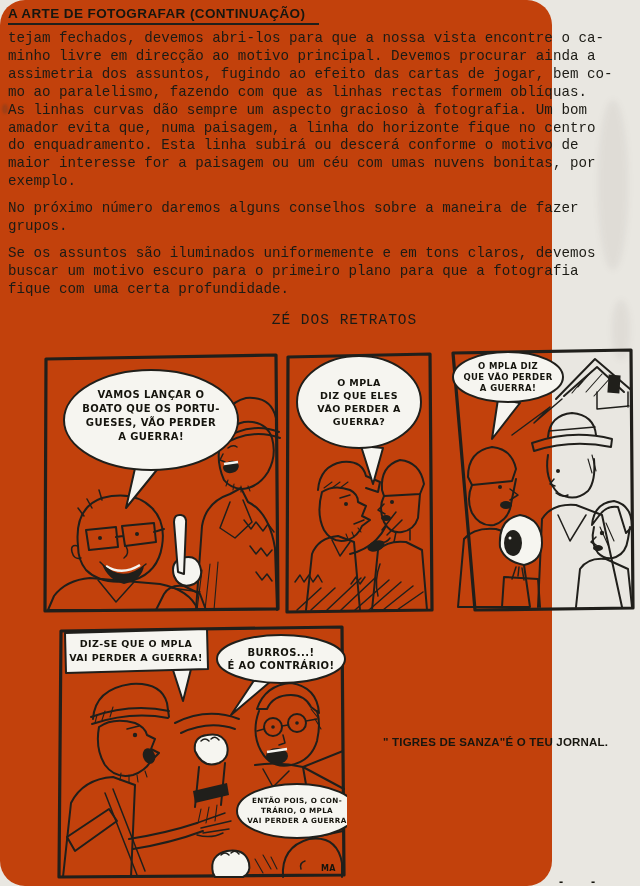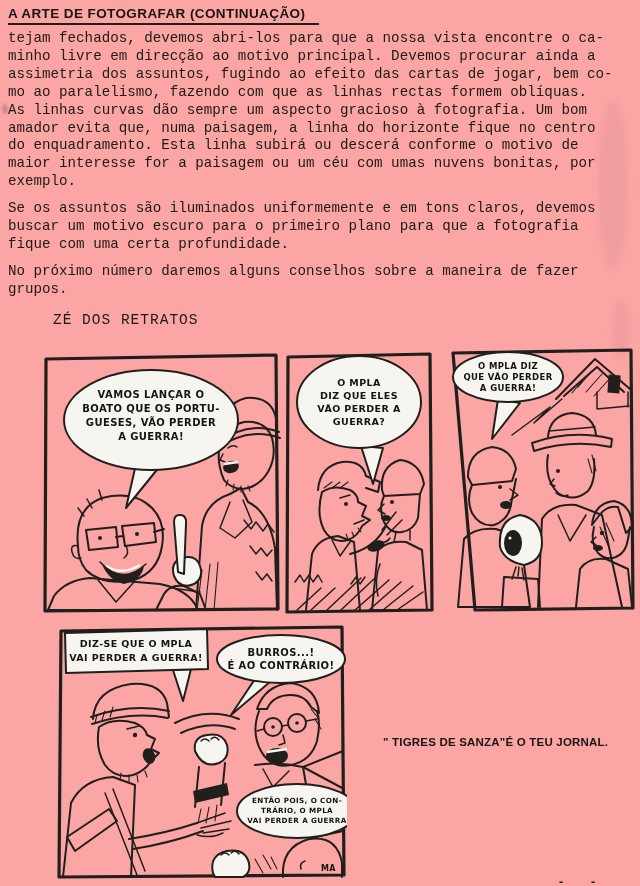--- a/index.html
+++ b/index.html
@@ -1,27 +1,27 @@
 <!DOCTYPE html>
 <html><head>
 <meta charset="utf-8">
 <style>
   html,body{margin:0;padding:0;}
   body{width:640px;height:886px;overflow:hidden;background:#e9e7e1;}
-  .page{position:relative;width:640px;height:886px;background:#fca5a5;color:#191812;}
+  .page{position:relative;width:552px;height:886px;background:#c2410c;color:#191812;border-radius:25px;}
 
   
   .article{position:absolute;left:8px;top:4px;width:628px;}
   .hdr{display:inline-block;margin:0 0 5px 0;padding:0 14px 2px 0;
        font:700 13.5px/15px "Liberation Sans",sans-serif;letter-spacing:.4px;
        border-bottom:2.5px solid #201f1b;color:#17160f;}
   .typ{font:400 14.2px/17.9px "Liberation Mono","DejaVu Sans Mono",monospace;
        white-space:pre-line;margin:0 0 9px 0;color:#1c1b15;}
   .byline{font:400 14.5px "Liberation Mono","DejaVu Sans Mono",monospace;
-          letter-spacing:1px;text-align:left;padding-left:45px;margin-top:13px;color:#1c1b15;}
+          letter-spacing:1px;text-align:center;padding-left:45px;margin-top:13px;color:#1c1b15;}
 
   
   .panel{position:absolute;}
   #p1{left:40px;top:350px;}
   #p2{left:283px;top:350px;}
   #p3{left:450px;top:347px;}
   #p4{left:55px;top:623px;}
 
   svg .ln{fill:none;stroke:#201f1b;stroke-width:2;stroke-linecap:round;stroke-linejoin:round;}
   svg .w3{stroke-width:3.2;} svg .w15{stroke-width:1.5;} svg .w1{stroke-width:1.1;}
@@ -55,25 +55,25 @@
     <h1 class="hdr">A ARTE DE FOTOGRAFAR (CONTINUAÇÃO)</h1>
     <p class="typ">tejam fechados, devemos abri-los para que a nossa vista encontre o ca-
 minho livre em direcção ao motivo principal. Devemos procurar ainda a
 assimetria dos assuntos, fugindo ao efeito das cartas de jogar, bem co-
 mo ao paralelismo, fazendo com que as linhas rectas formem oblíquas.
 As linhas curvas dão sempre um aspecto gracioso à fotografia. Um bom
 amador evita que, numa paisagem, a linha do horizonte fique no centro
 do enquadramento. Esta linha subirá ou descerá conforme o motivo de
 maior interesse for a paisagem ou um céu com umas nuvens bonitas, por
 exemplo.</p>
+    <p class="typ">No próximo número daremos alguns conselhos sobre a maneira de fazer
+grupos.</p>
     <p class="typ">Se os assuntos são iluminados uniformemente e em tons claros, devemos
 buscar um motivo escuro para o primeiro plano para que a fotografia
 fique com uma certa profundidade.</p>
-    <p class="typ">No próximo número daremos alguns conselhos sobre a maneira de fazer
-grupos.</p>
     <div class="byline">ZÉ DOS RETRATOS</div>
   </div>
 
   <svg id="p1" class="panel" width="243" height="266" viewBox="0 0 243 266" xmlns="http://www.w3.org/2000/svg">
     <defs>
       <pattern id="ck1" width="9" height="9" patternUnits="userSpaceOnUse">
         <path d="M0,9 L9,0 M0,0 L9,9" stroke="#201f1b" stroke-width="1" fill="none"></path>
       </pattern>
     </defs>
     <path class="ln w3" d="M6,9 L236,5 L238,259 L5,261 Z"></path>

